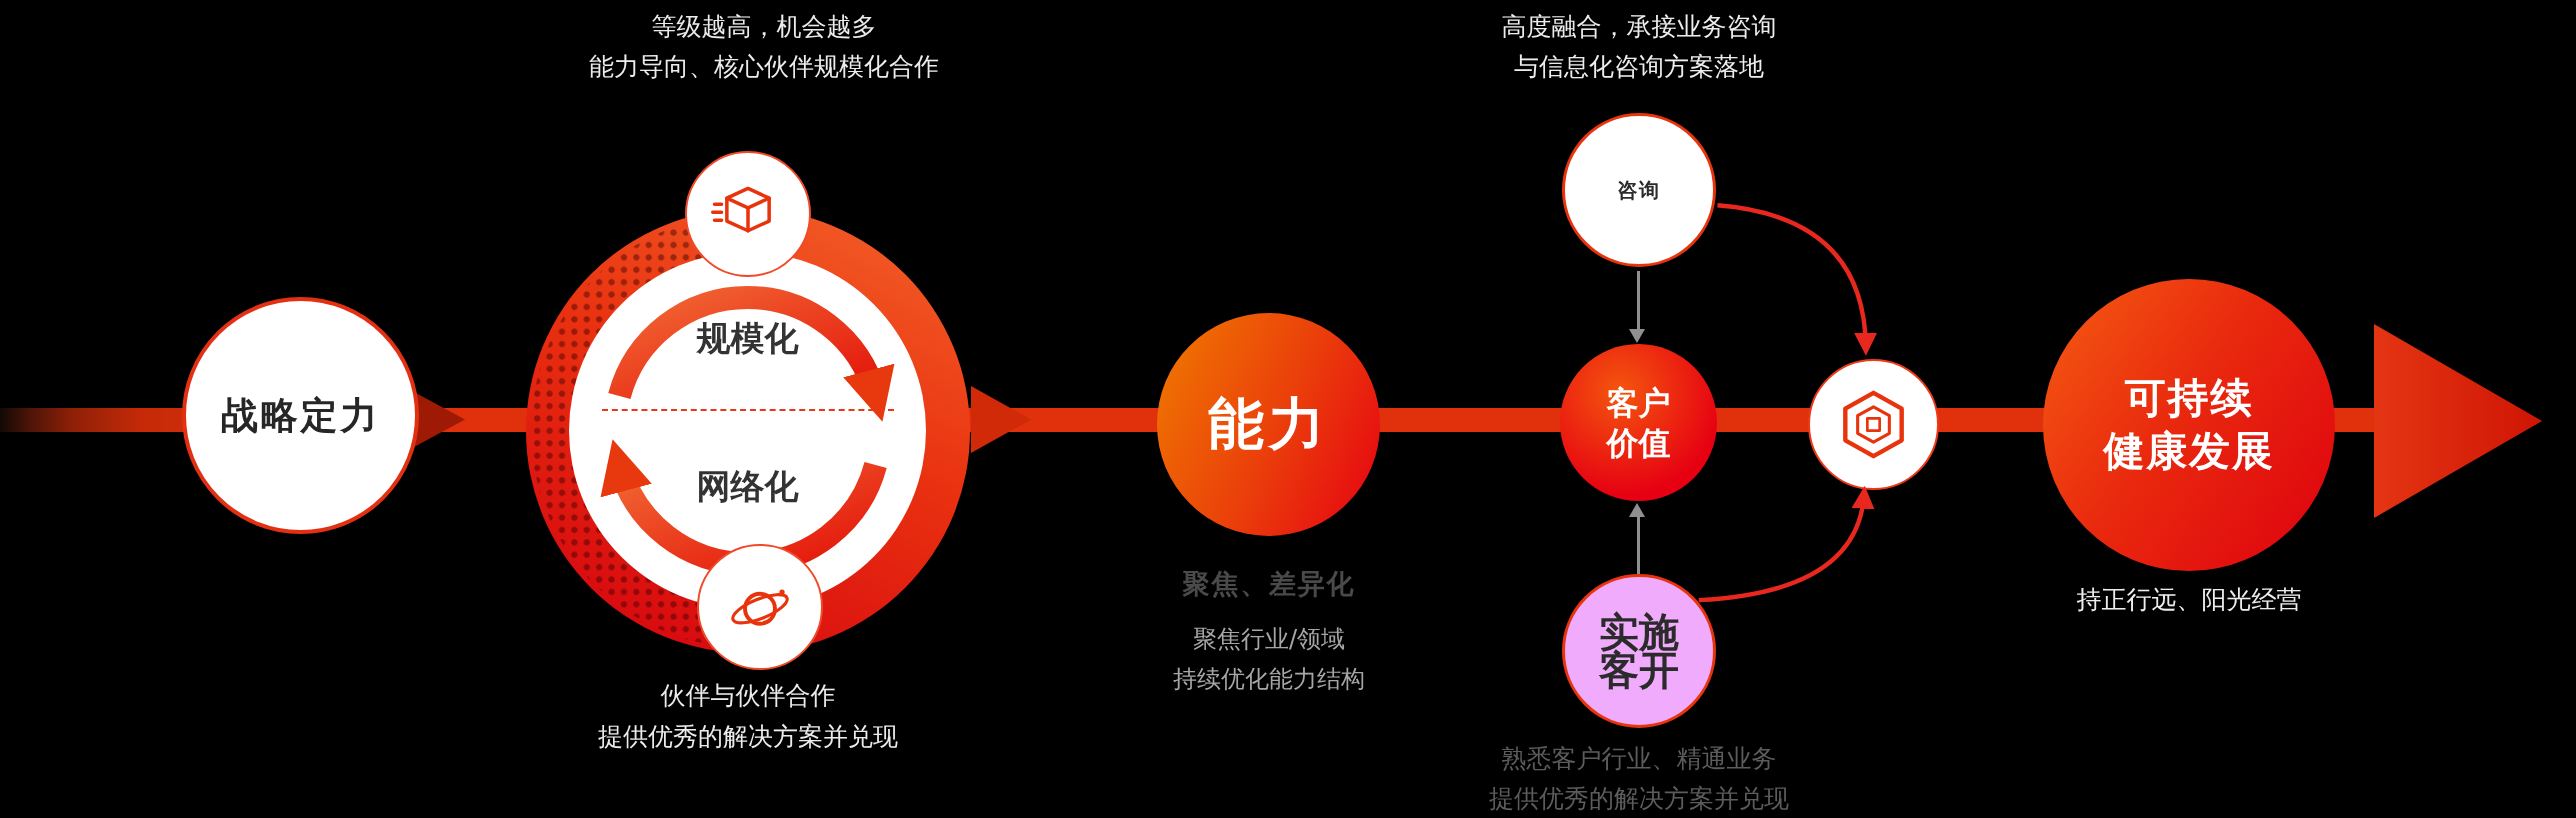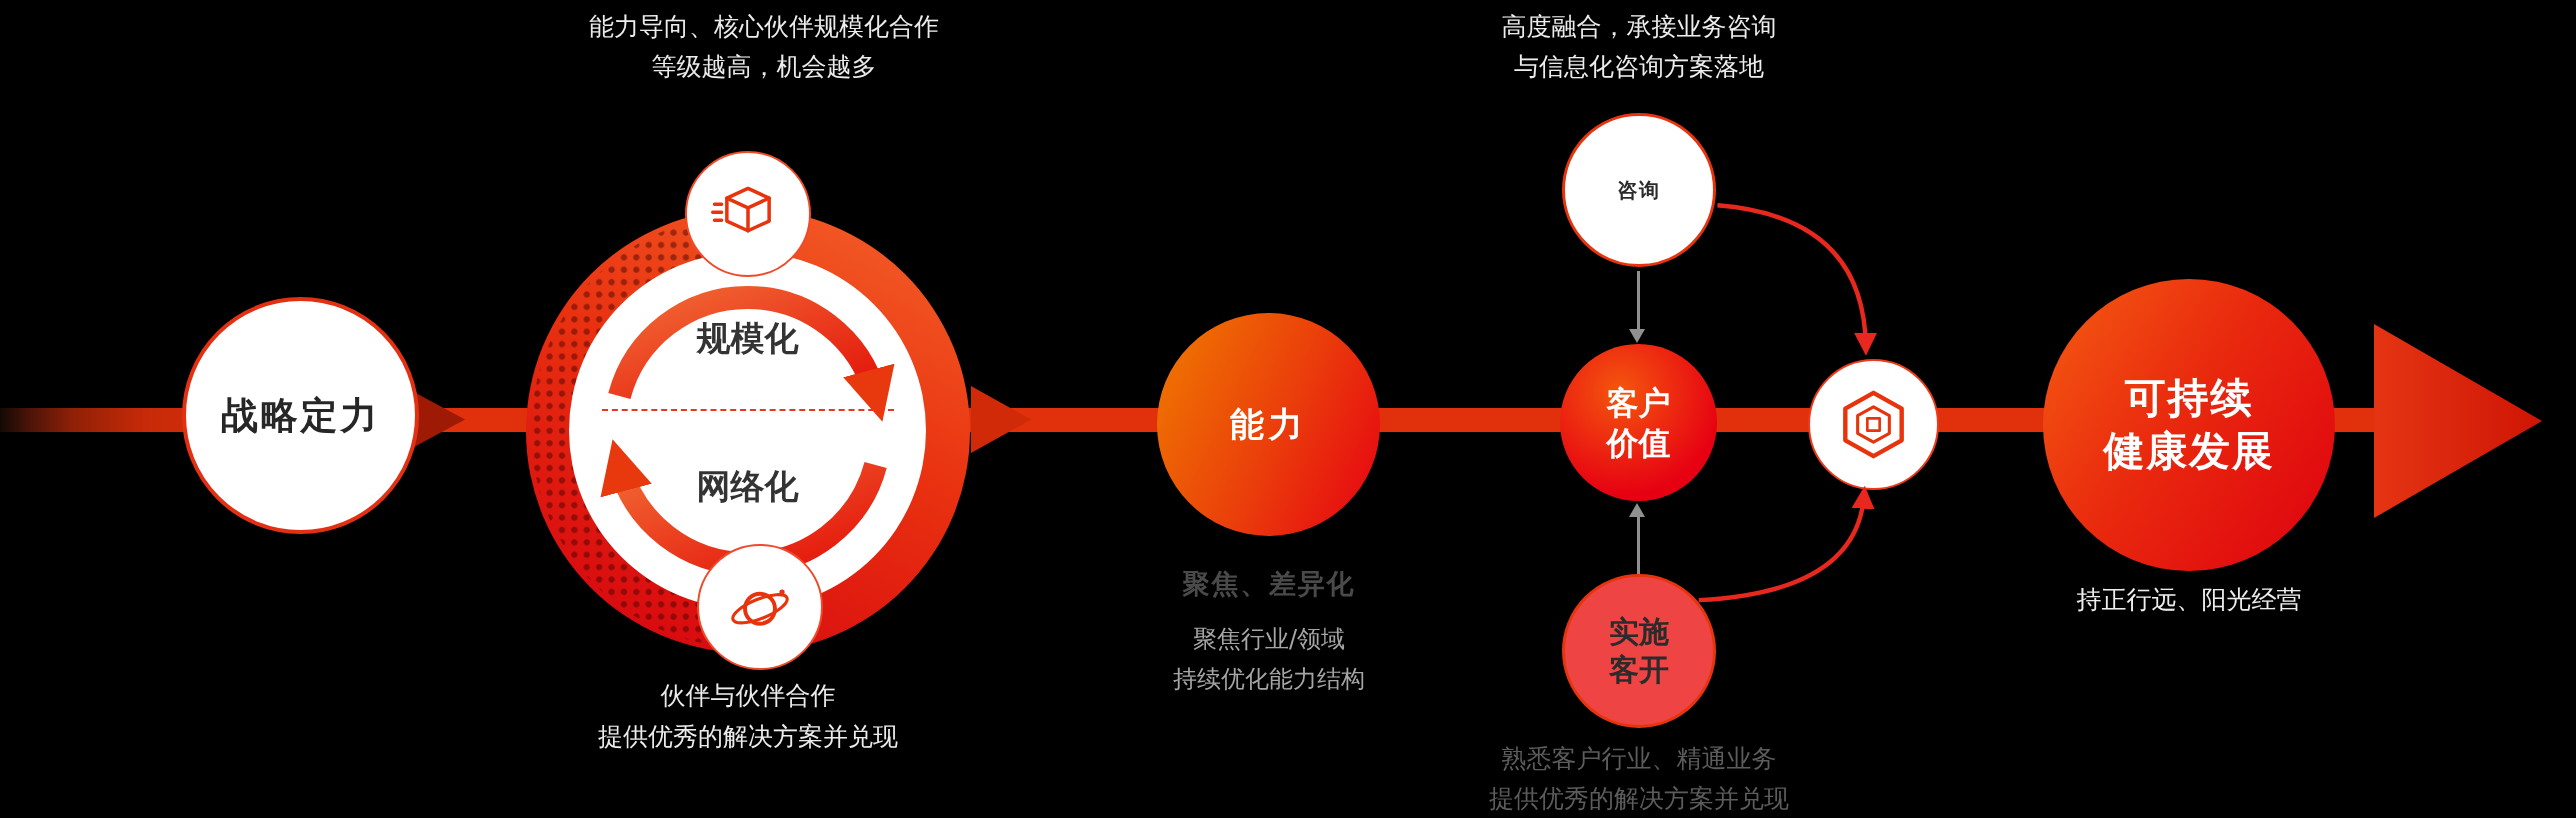--- a/index.html
+++ b/index.html
@@ -39,39 +39,39 @@
   .s2-divider{left:602px;top:409px;width:292px;height:0;border-top:2.7px dashed #e8371b;z-index:6;}
   .s2-mini{width:126px;height:126px;background:#fff;border:2.7px solid #f04a2a;z-index:6;}
   .s2-top-circle{left:685px;top:151px;}
   .s2-bottom-circle{left:697px;top:544px;}
   .s2-top-notes{left:499px;top:7px;width:530px;font-size:25px;line-height:40px;color:#ececec;z-index:4;}
   .s2-bottom-notes{left:483px;top:675px;width:530px;font-size:25px;line-height:41px;color:#ececec;z-index:4;}
 
   
   .s3-circle{left:1157px;top:313px;width:223px;height:223px;z-index:3;
              background:linear-gradient(115deg,#f07b00 0%,#ea3c0b 55%,#e60012 100%);}
-  .s3-title{font-size:34px;font-weight:bold;color:#fff;letter-spacing:4.4px;}
+  .s3-title{font-size:56px;font-weight:bold;color:#fff;letter-spacing:4.4px;}
   .s3-subtitle{left:1092px;top:566px;width:354px;font-size:27px;font-weight:bold;color:#4a4a4a;
                letter-spacing:1.8px;z-index:4;text-align:center;}
   .s3-notes{left:1092px;top:619px;width:354px;font-size:24px;line-height:40px;color:#a6a6a6;z-index:4;}
 
   
   .s4-lineA{left:1637px;top:271px;width:2.7px;height:60px;background:#909090;z-index:2;}
   .s4-arrowA{left:1629px;top:329px;width:0;height:0;border-left:8.8px solid transparent;
              border-right:8.8px solid transparent;border-top:14px solid #909090;z-index:2;}
   .s4-lineB{left:1637px;top:517px;width:2.7px;height:57px;background:#909090;z-index:2;}
   .s4-arrowB{left:1629px;top:503px;width:0;height:0;border-left:8.8px solid transparent;
              border-right:8.8px solid transparent;border-bottom:14px solid #909090;z-index:2;}
   .s4-top-circle{left:1562px;top:113px;width:154px;height:154px;background:#fff;border:3.5px solid #e8340c;
                  z-index:3;font-size:20px;font-weight:bold;color:#2b2b2b;letter-spacing:1.8px;}
   .s4-center-circle{left:1560px;top:344px;width:157px;height:157px;z-index:3;color:#fff;font-size:32px;
                  font-weight:bold;line-height:40px;text-align:left;
                  background:radial-gradient(circle at 38% 30%,#f4560e 0%,#e60012 72%);}
-  .s4-bottom-circle{left:1562px;top:574px;width:154px;height:154px;background:#ef4444;border:3.5px solid #e8340c;
-                 z-index:3;font-size:30px;font-weight:bold;color:#2b2b2b;line-height:38px;text-align:center;}
+  .s4-bottom-circle{left:1562px;top:574px;width:154px;height:154px;background:#f0abfc;border:3.5px solid #e8340c;
+                 z-index:3;font-size:40px;font-weight:bold;color:#2b2b2b;line-height:38px;text-align:center;}
   .s4-arcs{left:1680px;top:124px;width:301px;height:583px;z-index:6;}
   .s4-hex-circle{left:1808px;top:359px;width:131px;height:131px;background:#fff;border:2.7px solid #ee3a1a;z-index:3;}
   .s4-top-notes{left:1374px;top:7px;width:530px;font-size:25px;line-height:40px;color:#ededed;z-index:4;}
   .s4-bottom-notes{left:1374px;top:739px;width:530px;font-size:25px;line-height:40px;color:#5c5c5c;z-index:4;}
 
   
   .s5-circle{left:2043px;top:279px;width:292px;height:292px;z-index:3;color:#fff;font-weight:bold;
              font-size:41px;line-height:53px;text-align:center;letter-spacing:1.8px;
              background:linear-gradient(125deg,#f55d12 0%,#e92a0e 45%,#de000f 100%);}
   .s5-note{left:1924px;top:583px;width:530px;font-size:25px;color:#ededed;z-index:4;text-align:center;}
@@ -84,22 +84,22 @@
   <div class="abs band"></div>
   <div class="abs big-arrow"></div>
   <div class="abs chevron chev1"></div>
   <div class="abs chevron chev2"></div>
 
   <div class="abs circle s1-circle">
     <div class="s1-title">战略定力</div>
   </div>
 
   <div class="abs notes s2-top-notes">
+    <div>等级越高，机会越多</div>
     <div>能力导向、核心伙伴规模化合作</div>
-    <div>等级越高，机会越多</div>
   </div>
   <div class="abs circle s2-outer"></div>
   <div class="abs circle s2-inner"></div>
   <svg class="abs s2-cycle" viewBox="0 0 404 404">
     <defs>
       <linearGradient id="cg" x1="0" y1="0" x2="1" y2="1">
         <stop offset="0" stop-color="#f26a35"></stop>
           <stop offset="1" stop-color="#e31008"></stop>
       </linearGradient>
       <marker id="mBig" viewBox="0 0 10 10" refX="5" refY="5" markerWidth="60" markerHeight="60" orient="auto" markerUnits="userSpaceOnUse">

